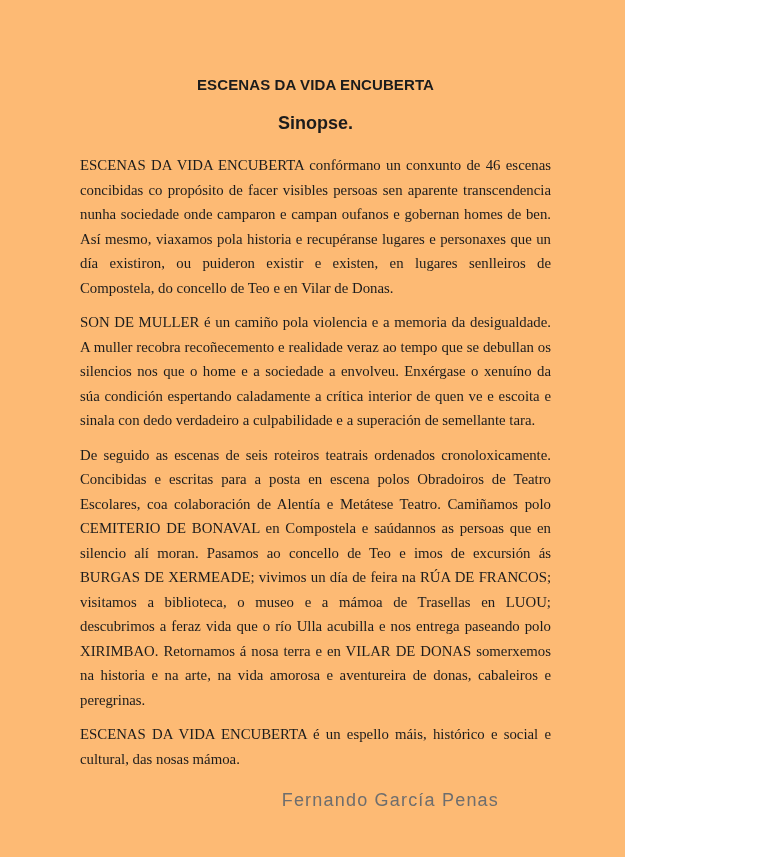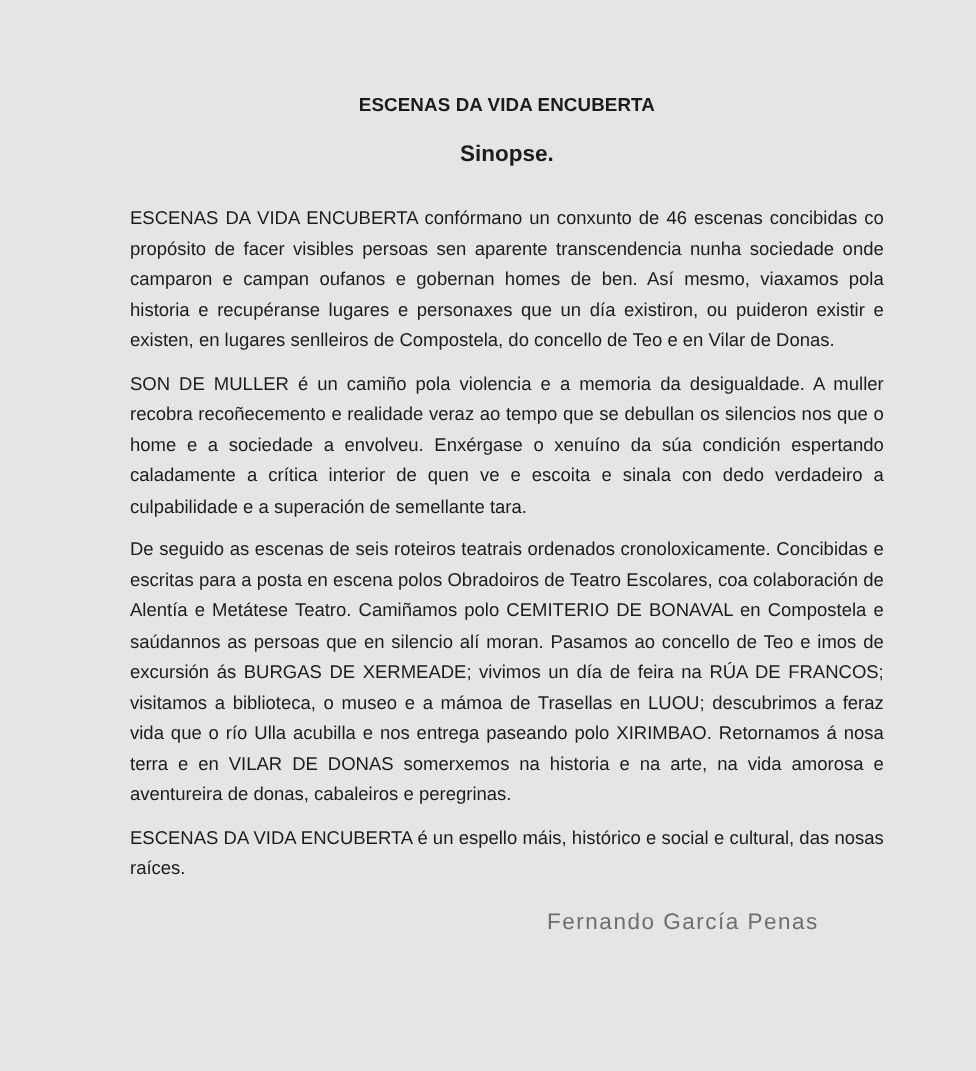--- a/index.html
+++ b/index.html
@@ -2,45 +2,46 @@
 <html><head>
 <meta charset="utf-8">
 <style>
   html, body {
     margin: 0;
     padding: 0;
     background: #ffffff;
   }
   .page {
     position: relative;
-    width: 781px;
+    width: 625px;
     height: 857px;
-    background: #e5e5e5;
+    background: #fdba74;
     box-sizing: border-box;
-    padding: 77px 74px 0 104px;
+    padding: 77px 74px 0 80px;
     font-family: "Liberation Sans", sans-serif;
     color: #1c1c1c;
     overflow: hidden;
   }
   .doc-title {
     text-align: center;
     font-weight: 700;
     font-size: 15px;
     line-height: 16px;
     letter-spacing: 0.1px;
   }
   .doc-subtitle {
     text-align: center;
     font-weight: 700;
     font-size: 18px;
     line-height: 16px;
     margin-top: 22px;
   }
   .doc-body {
-    margin-top: 32px;
+    margin-top: 22px;
+    font-family: Liberation Serif, serif;
   }
   .doc-body p {
     margin: 0 0 10px 0;
     font-size: 14.8px;
     line-height: 24.5px;
     text-align: justify;
     text-justify: inter-word;
   }
   .doc-body p:last-child {
     margin-bottom: 0;
@@ -61,17 +62,17 @@
 
 <div class="page">
   <div class="doc-title">ESCENAS DA VIDA ENCUBERTA</div>
 
   <div class="doc-subtitle">Sinopse.</div>
 
   <div class="doc-body">
     <p>ESCENAS DA VIDA ENCUBERTA confórmano un conxunto de 46 escenas concibidas co propósito de facer visibles persoas sen aparente transcendencia nunha sociedade onde camparon e campan oufanos e gobernan homes de ben. Así mesmo, viaxamos pola historia e recupéranse lugares e personaxes que un día existiron, ou puideron existir e existen, en lugares senlleiros de Compostela, do concello de Teo e en Vilar de Donas.</p>
     <p>SON DE MULLER é un camiño pola violencia e a memoria da desigualdade. A muller recobra recoñecemento e realidade veraz ao tempo que se debullan os silencios nos que o home e a sociedade a envolveu. Enxérgase o xenuíno da súa condición espertando caladamente a crítica interior de quen ve e escoita e sinala con dedo verdadeiro a culpabilidade e a superación de semellante tara.</p>
     <p>De seguido as escenas de seis roteiros teatrais ordenados cronoloxicamente. Concibidas e escritas para a posta en escena polos Obradoiros de Teatro Escolares, coa colaboración de Alentía e Metátese Teatro. Camiñamos polo CEMITERIO DE BONAVAL en Compostela e saúdannos as persoas que en silencio alí moran. Pasamos ao concello de Teo e imos de excursión ás BURGAS DE XERMEADE; vivimos un día de feira na RÚA DE FRANCOS; visitamos a biblioteca, o museo e a mámoa de Trasellas en LUOU; descubrimos a feraz vida que o río Ulla acubilla e nos entrega paseando polo XIRIMBAO. Retornamos á nosa terra e en VILAR DE DONAS somerxemos na historia e na arte, na vida amorosa e aventureira de donas, cabaleiros e peregrinas.</p>
-    <p>ESCENAS DA VIDA ENCUBERTA é un espello máis, histórico e social e cultural, das nosas raíces.</p>
+    <p>ESCENAS DA VIDA ENCUBERTA é un espello máis, histórico e social e cultural, das nosas mámoa.</p>
   </div>
 
   <div class="signature">Fernando García Penas</div>
 </div>
 
 </body></html>

